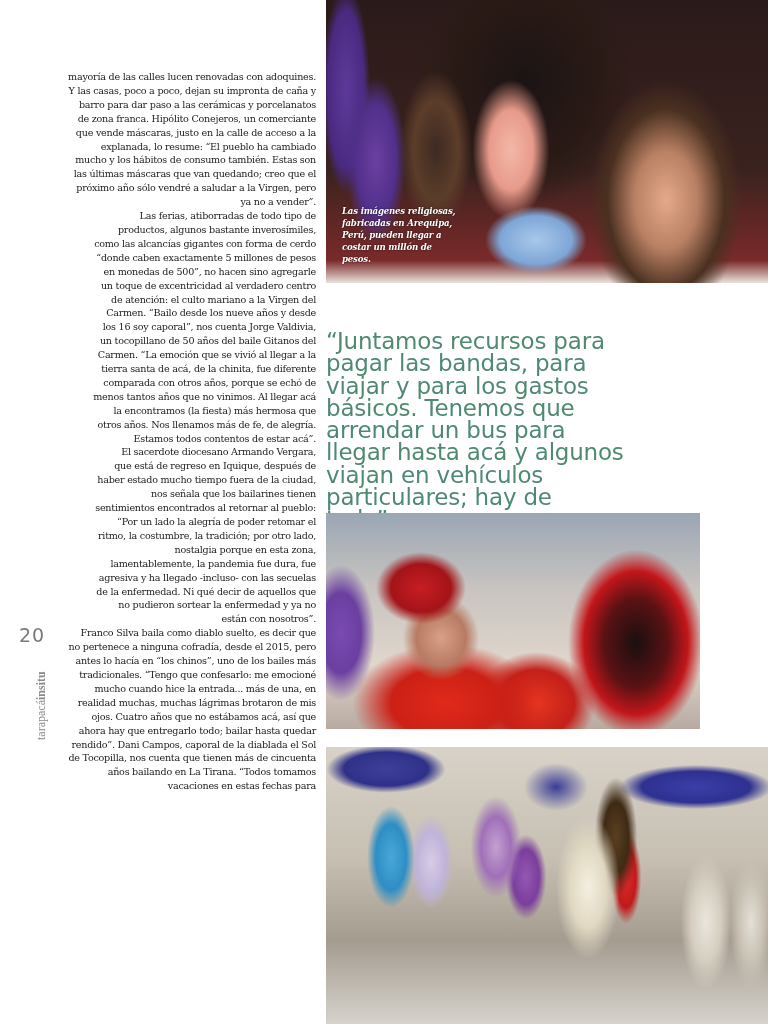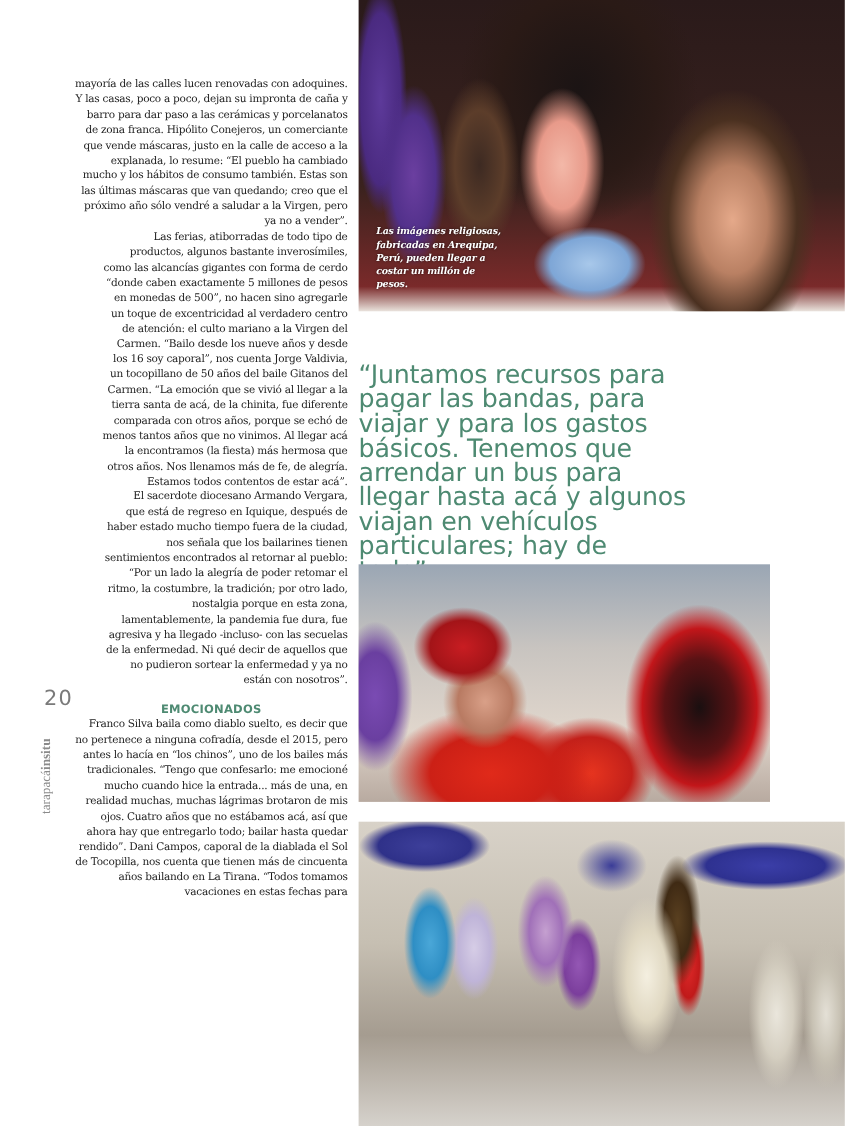--- a/index.html
+++ b/index.html
@@ -39,21 +39,21 @@
       font-weight: bold;
       color: #4e8a72;
       font-size: 10.5px;
       text-align: center;
       margin: 12px 0 0 0;
       letter-spacing: 0.2px;
       line-height: 14px;
     }
     .folio {
       position: absolute;
-      left: 40px;
+      left: 19px;
       top: 624px;
       font-family: "DejaVu Sans", "Liberation Sans", sans-serif;
       font-size: 19px;
       color: #7a7a7a;
       letter-spacing: 1px;
     }
     .mag-name {
       position: absolute;
       left: 36px;
       top: 700px;
@@ -162,15 +162,14 @@
 
 <div class="photo photo-3"></div>
 
 <div class="folio">20</div>
 <div class="mag-name"><span>tarapacá</span><b>insitu</b></div>
 
 <div class="col-left">
   <p>mayoría de las calles lucen renovadas con adoquines. Y las casas, poco a poco, dejan su impronta de caña y barro para dar paso a las cerámicas y porcelanatos de zona franca. Hipólito Conejeros, un comerciante que vende máscaras, justo en la calle de acceso a la explanada, lo resume: “El pueblo ha cambiado mucho y los hábitos de consumo también. Estas son las últimas máscaras que van quedando; creo que el próximo año sólo vendré a saludar a la Virgen, pero ya no a vender”.</p>
   <p class="indent">Las ferias, atiborradas de todo tipo de productos, algunos bastante inverosímiles, como las alcancías gigantes con forma de cerdo “donde caben exactamente 5 millones de pesos en monedas de 500”, no hacen sino agregarle un toque de excentricidad al verdadero centro de atención: el culto mariano a la Virgen del Carmen. “Bailo desde los nueve años y desde los 16 soy caporal”, nos cuenta Jorge Valdivia, un tocopillano de 50 años del baile Gitanos del Carmen. “La emoción que se vivió al llegar a la tierra santa de acá, de la chinita, fue diferente comparada con otros años, porque se echó de menos tantos años que no vinimos. Al llegar acá la encontramos (la fiesta) más hermosa que otros años. Nos llenamos más de fe, de alegría. Estamos todos contentos de estar acá”.</p>
   <p class="indent">El sacerdote diocesano Armando Vergara, que está de regreso en Iquique, después de haber estado mucho tiempo fuera de la ciudad, nos señala que los bailarines tienen sentimientos encontrados al retornar al pueblo: “Por un lado la alegría de poder retomar el ritmo, la costumbre, la tradición; por otro lado, nostalgia porque en esta zona, lamentablemente, la pandemia fue dura, fue agresiva y ha llegado -incluso- con las secuelas de la enfermedad. Ni qué decir de aquellos que no pudieron sortear la enfermedad y ya no están con nosotros”.</p>
-  <h3 class="subhead">EMOCIONADOS</h3>
   <p>Franco Silva baila como diablo suelto, es decir que no pertenece a ninguna cofradía, desde el 2015, pero antes lo hacía en “los chinos”, uno de los bailes más tradicionales. “Tengo que confesarlo: me emocioné mucho cuando hice la entrada... más de una, en realidad muchas, muchas lágrimas brotaron de mis ojos. Cuatro años que no estábamos acá, así que ahora hay que entregarlo todo; bailar hasta quedar rendido”. Dani Campos, caporal de la diablada el Sol de Tocopilla, nos cuenta que tienen más de cincuenta años bailando en La Tirana. “Todos tomamos vacaciones en estas fechas para</p>
 </div>
 
 </body></html>

